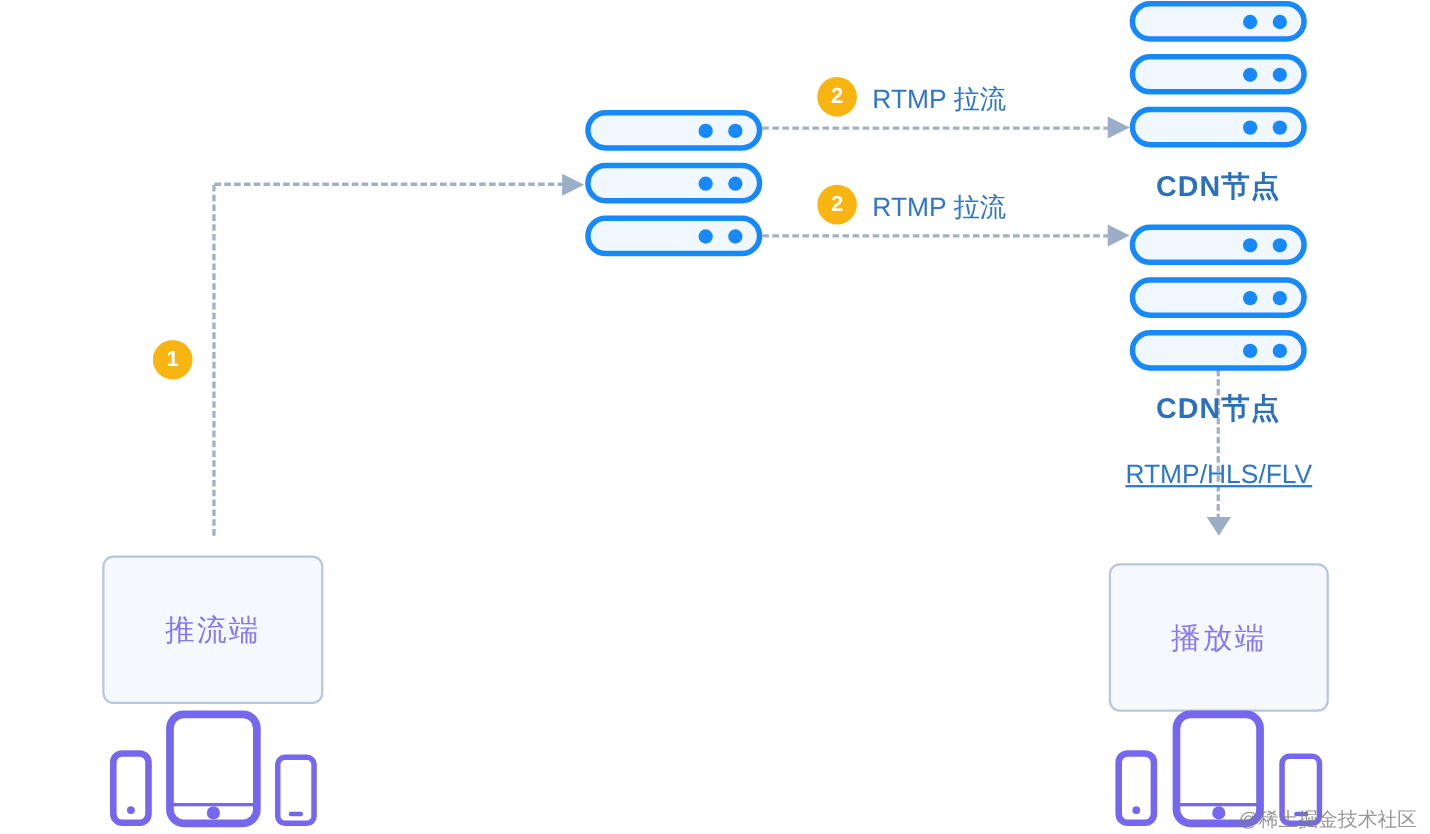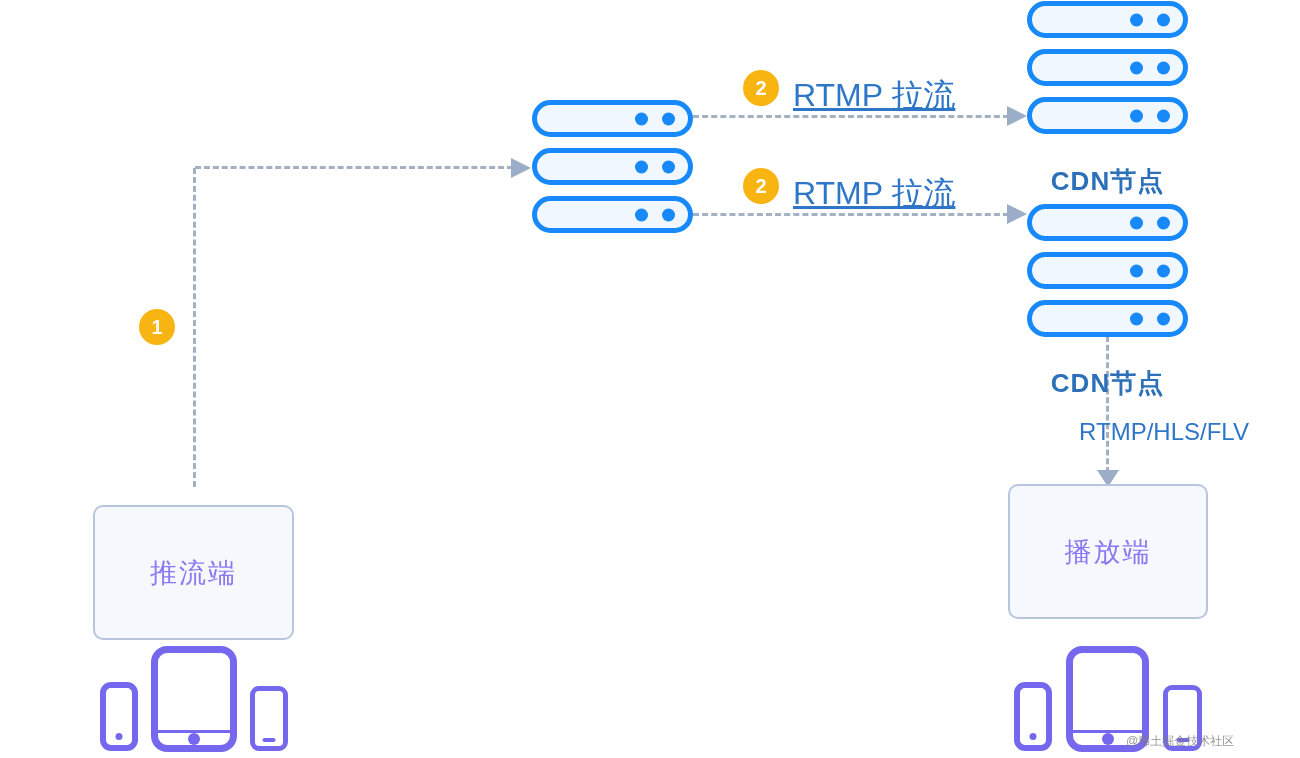--- a/index.html
+++ b/index.html
@@ -36,29 +36,27 @@
   
   .node-label {
     position: absolute;
     width: 161px;
     text-align: center;
     font-size: 26px;
     font-weight: 600;
     color: #2b70b8;
     letter-spacing: 1px;
     white-space: nowrap;
-    margin-top: 12px;
   }
   .flow-label {
     position: absolute;
-    font-size: 32px;
+    font-size: 24px;
     font-weight: 500;
     color: #2e76c8;
     white-space: nowrap;
-    text-decoration: underline;
   }
   .proto-label {
     position: absolute;
     width: 240px;
     text-align: center;
     font-size: 24px;
     font-weight: 500;
     color: #2e76c8;
     white-space: nowrap;
   }
@@ -151,21 +149,21 @@
     bottom: 4px;
     width: 13px; height: 4px;
     border-radius: 2px;
     background: #7668ee;
   }
 
   
   .watermark {
     position: absolute;
     left: 1126px; top: 733px;
-    font-size: 12px;
+    font-size: 18px;
     color: rgba(125,125,125,0.8);
     z-index: 20;
     white-space: nowrap;
   }
 </style>
 </head>
 <body>
 
 <div class="canvas">
 
@@ -216,34 +214,34 @@
   <div class="server" style="left:1027px; top:252px;">
     <span class="dot d1"></span>
     <span class="dot d2"></span>
   </div>
   <div class="server" style="left:1027px; top:300px;">
     <span class="dot d1"></span>
     <span class="dot d2"></span>
   </div>
   <div class="node-label" style="left:1027px; top:354px;">CDN节点</div>
 
-  <div class="proto-label" style="left:1044px; top:418px;">RTMP/HLS/FLV</div>
+  <div class="proto-label" style="left:988px; top:418px;text-decoration:underline;">RTMP/HLS/FLV</div>
 
   <div class="badge" style="left:139px; top:309px;">1</div>
 
   <div class="badge" style="left:743px; top:70px;">2</div>
   <div class="flow-label" style="left:793px; top:74px;">RTMP 拉流</div>
 
   <div class="badge" style="left:743px; top:168px;">2</div>
   <div class="flow-label" style="left:793px; top:172px;">RTMP 拉流</div>
 
   <div class="endpoint-box" style="left:93px; top:505px;">
     <span>推流端</span>
   </div>
-  <div class="endpoint-box" style="left:1008px; top:484px; width:200px;">
+  <div class="endpoint-box" style="left:1008px; top:512px; width:200px;">
     <span>播放端</span>
   </div>
 
   <div class="device phone" style="left:100px; top:682px; width:38px; height:69px;">
     <span class="home-dot"></span>
   </div>
   <div class="device tablet" style="left:151px; top:646px; width:86px; height:106px;">
     <span class="bar-line"></span>
     <span class="home-dot"></span>
   </div>

